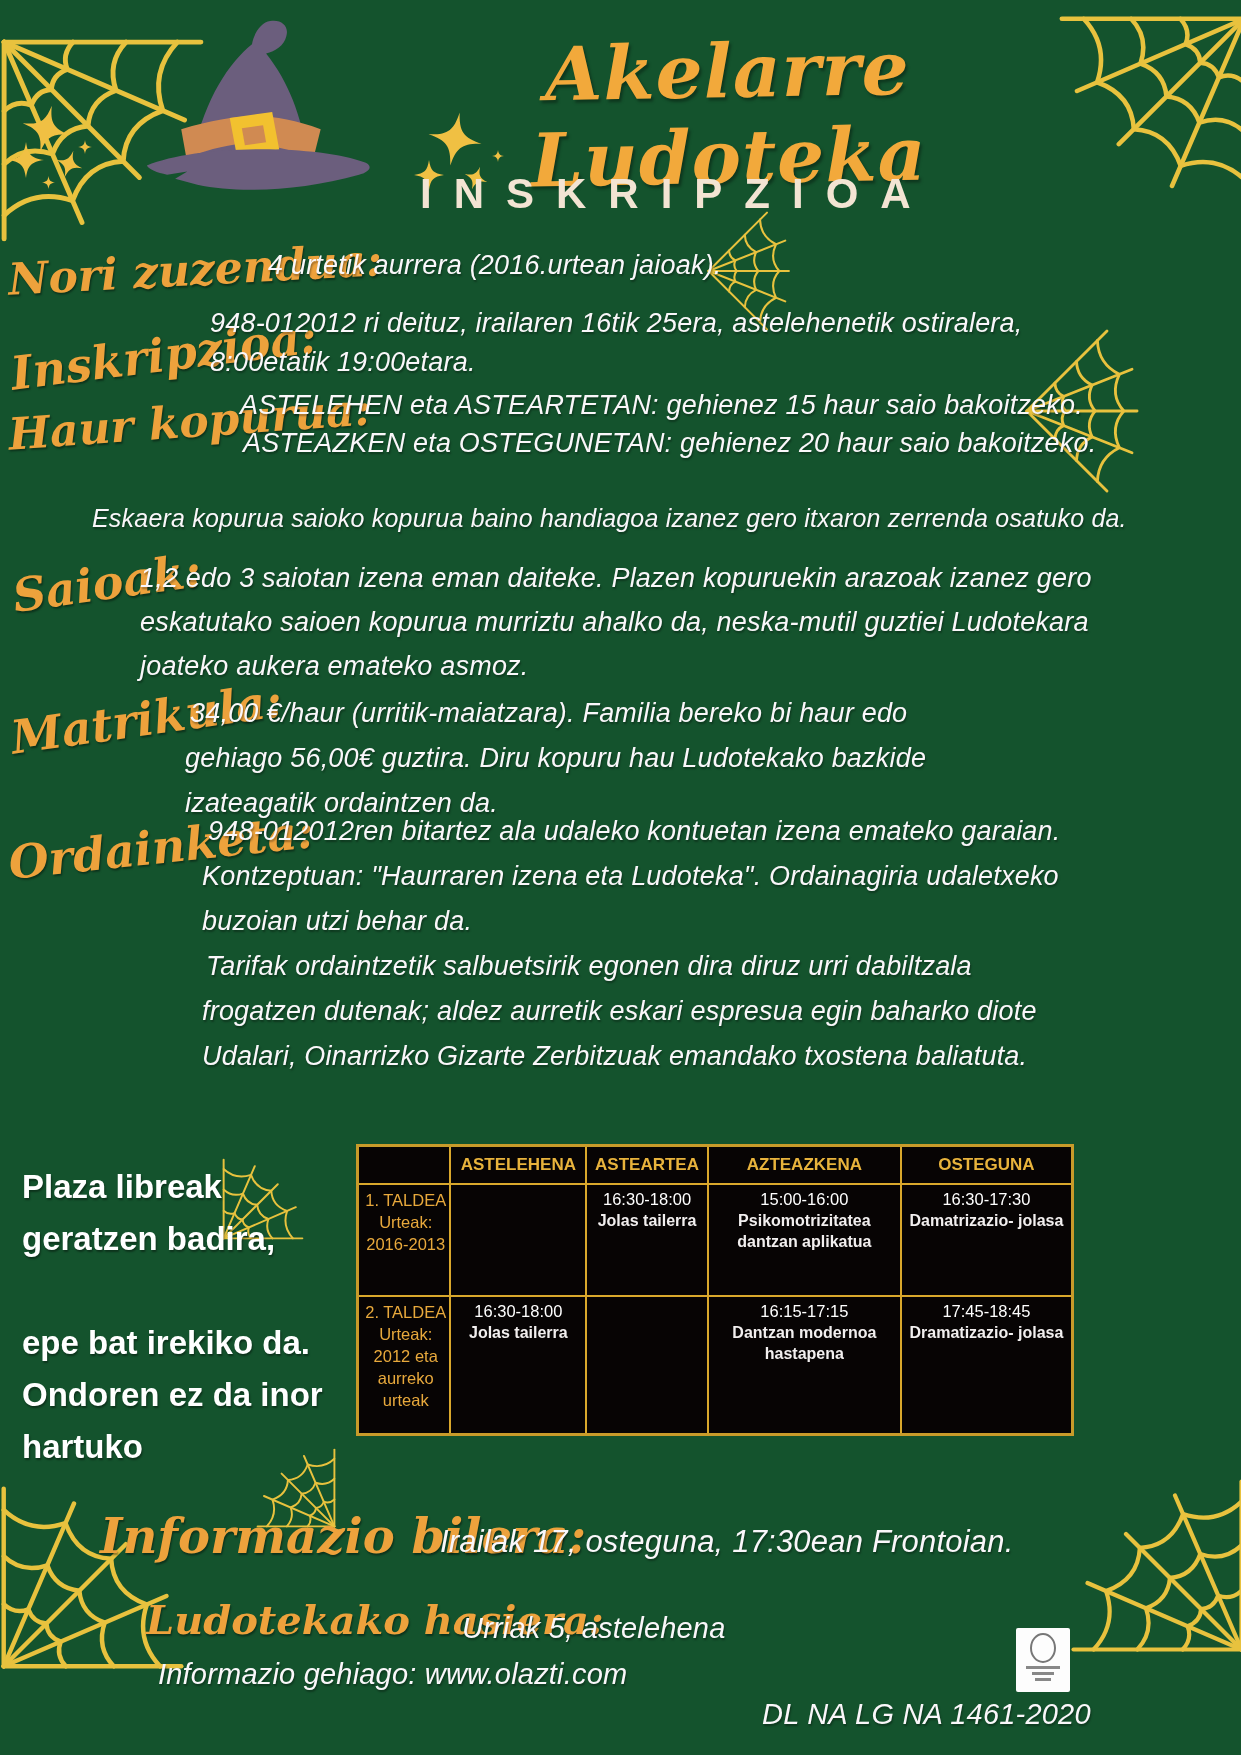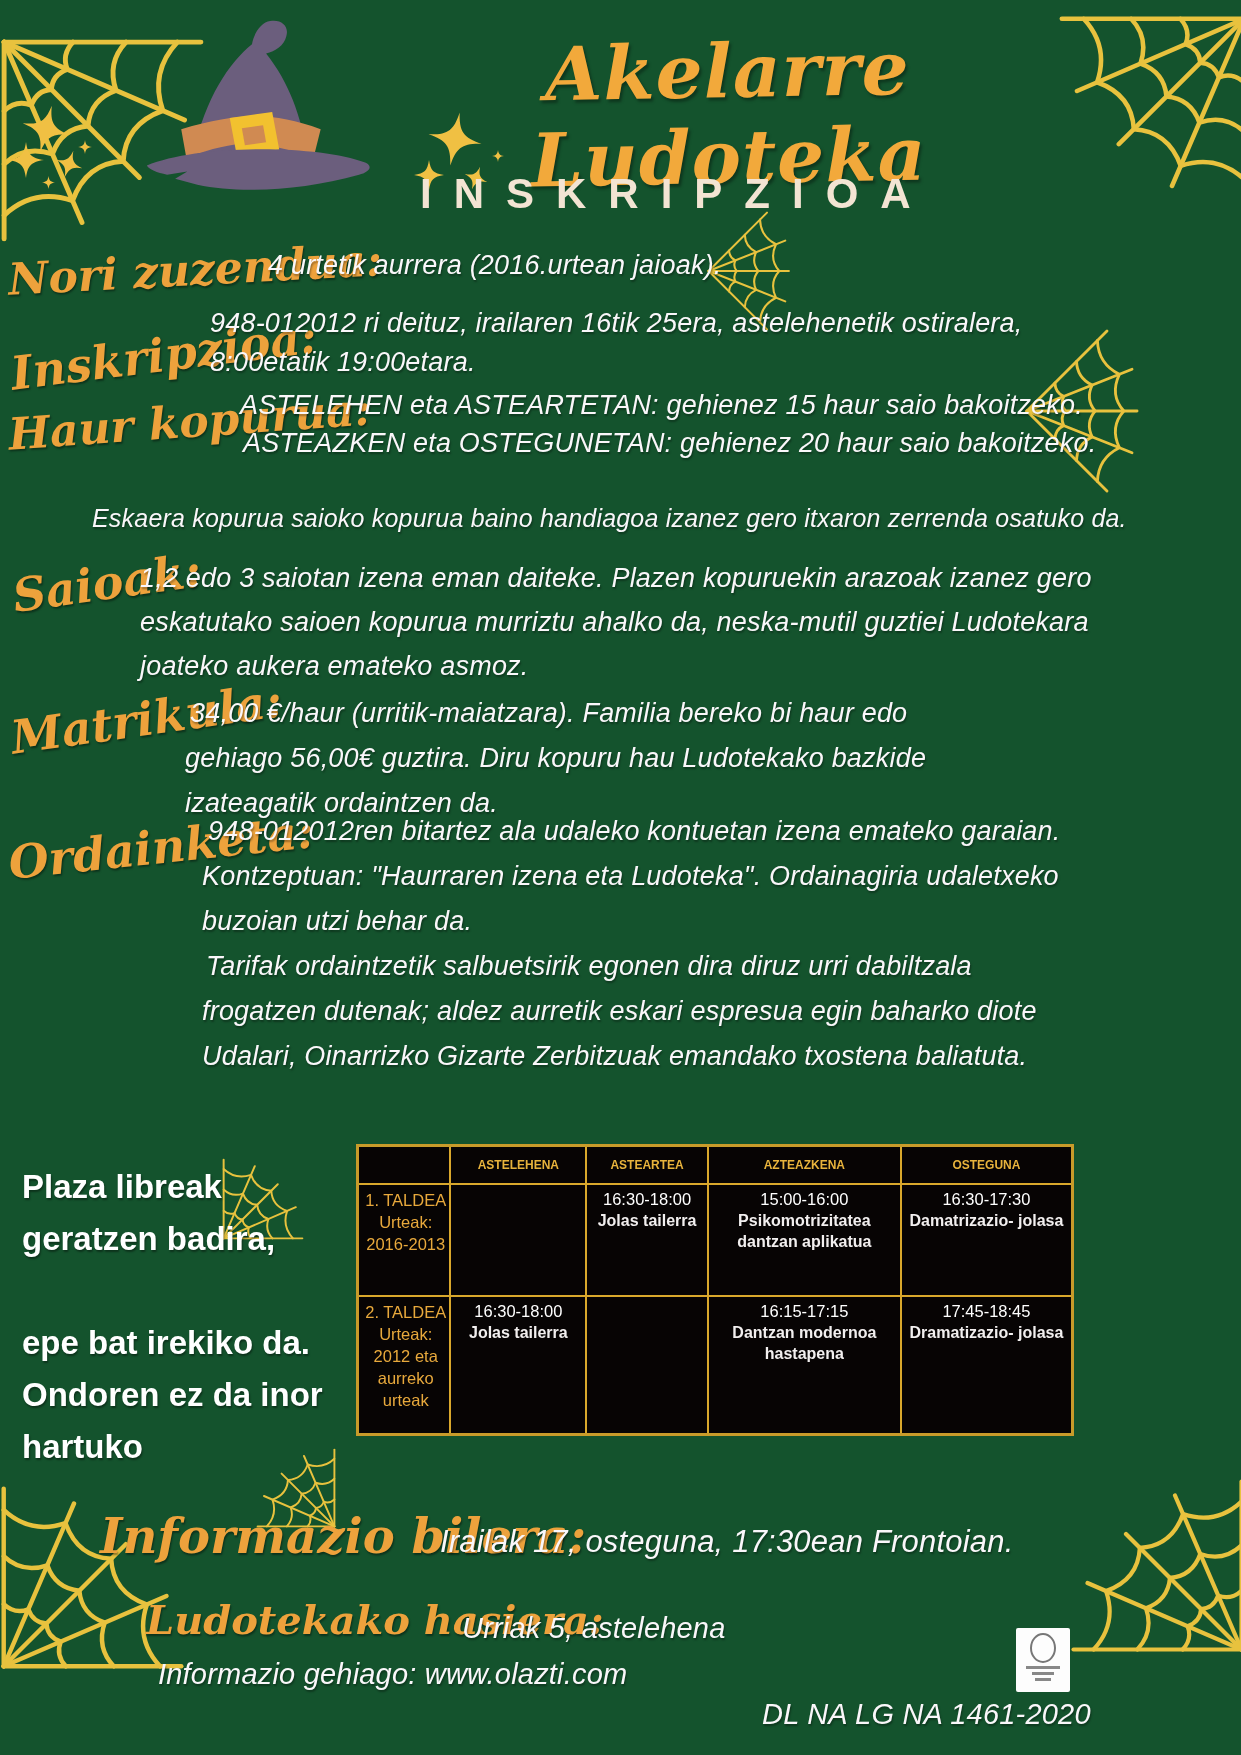--- a/index.html
+++ b/index.html
@@ -51,21 +51,21 @@
   .sched{
     position:absolute;left:356px;top:1144px;width:718px;height:288px;
     border-collapse:collapse;background:#070404;
     border:3px solid #C89B2A;table-layout:fixed;
   }
   .sched th,.sched td{
     border:2.5px solid #D9A82C;vertical-align:top;
     padding:4px 3px;overflow:hidden;
   }
   .sched thead th{
-    color:#E8B33C;font-size:12px;font-weight:bold;text-align:center;
+    color:#E8B33C;font-size:17px;font-weight:bold;text-align:center;
     height:28px;vertical-align:middle;
   }
   .sched .rowlabel{
     color:#E8A93C;font-size:16.5px;font-weight:normal;text-align:center;
     padding-left:6px;line-height:22px;
   }
   .sched .cell-time{color:#fff;font-size:16.5px;font-weight:normal;text-align:center;line-height:21px;}
   .sched .cell-act{color:#F2EFEF;font-size:16px;font-weight:bold;text-align:center;line-height:21px;}
   
   .stamp{

